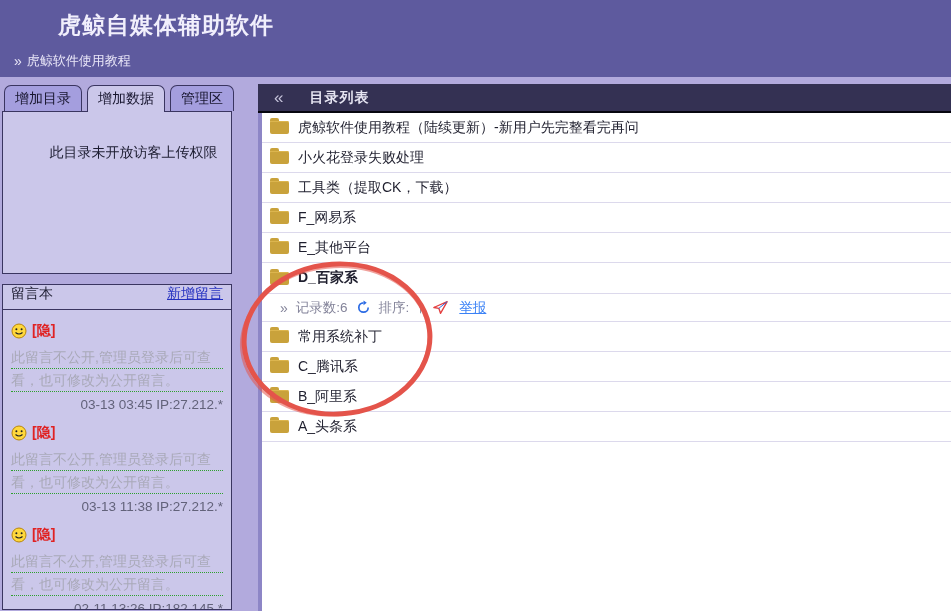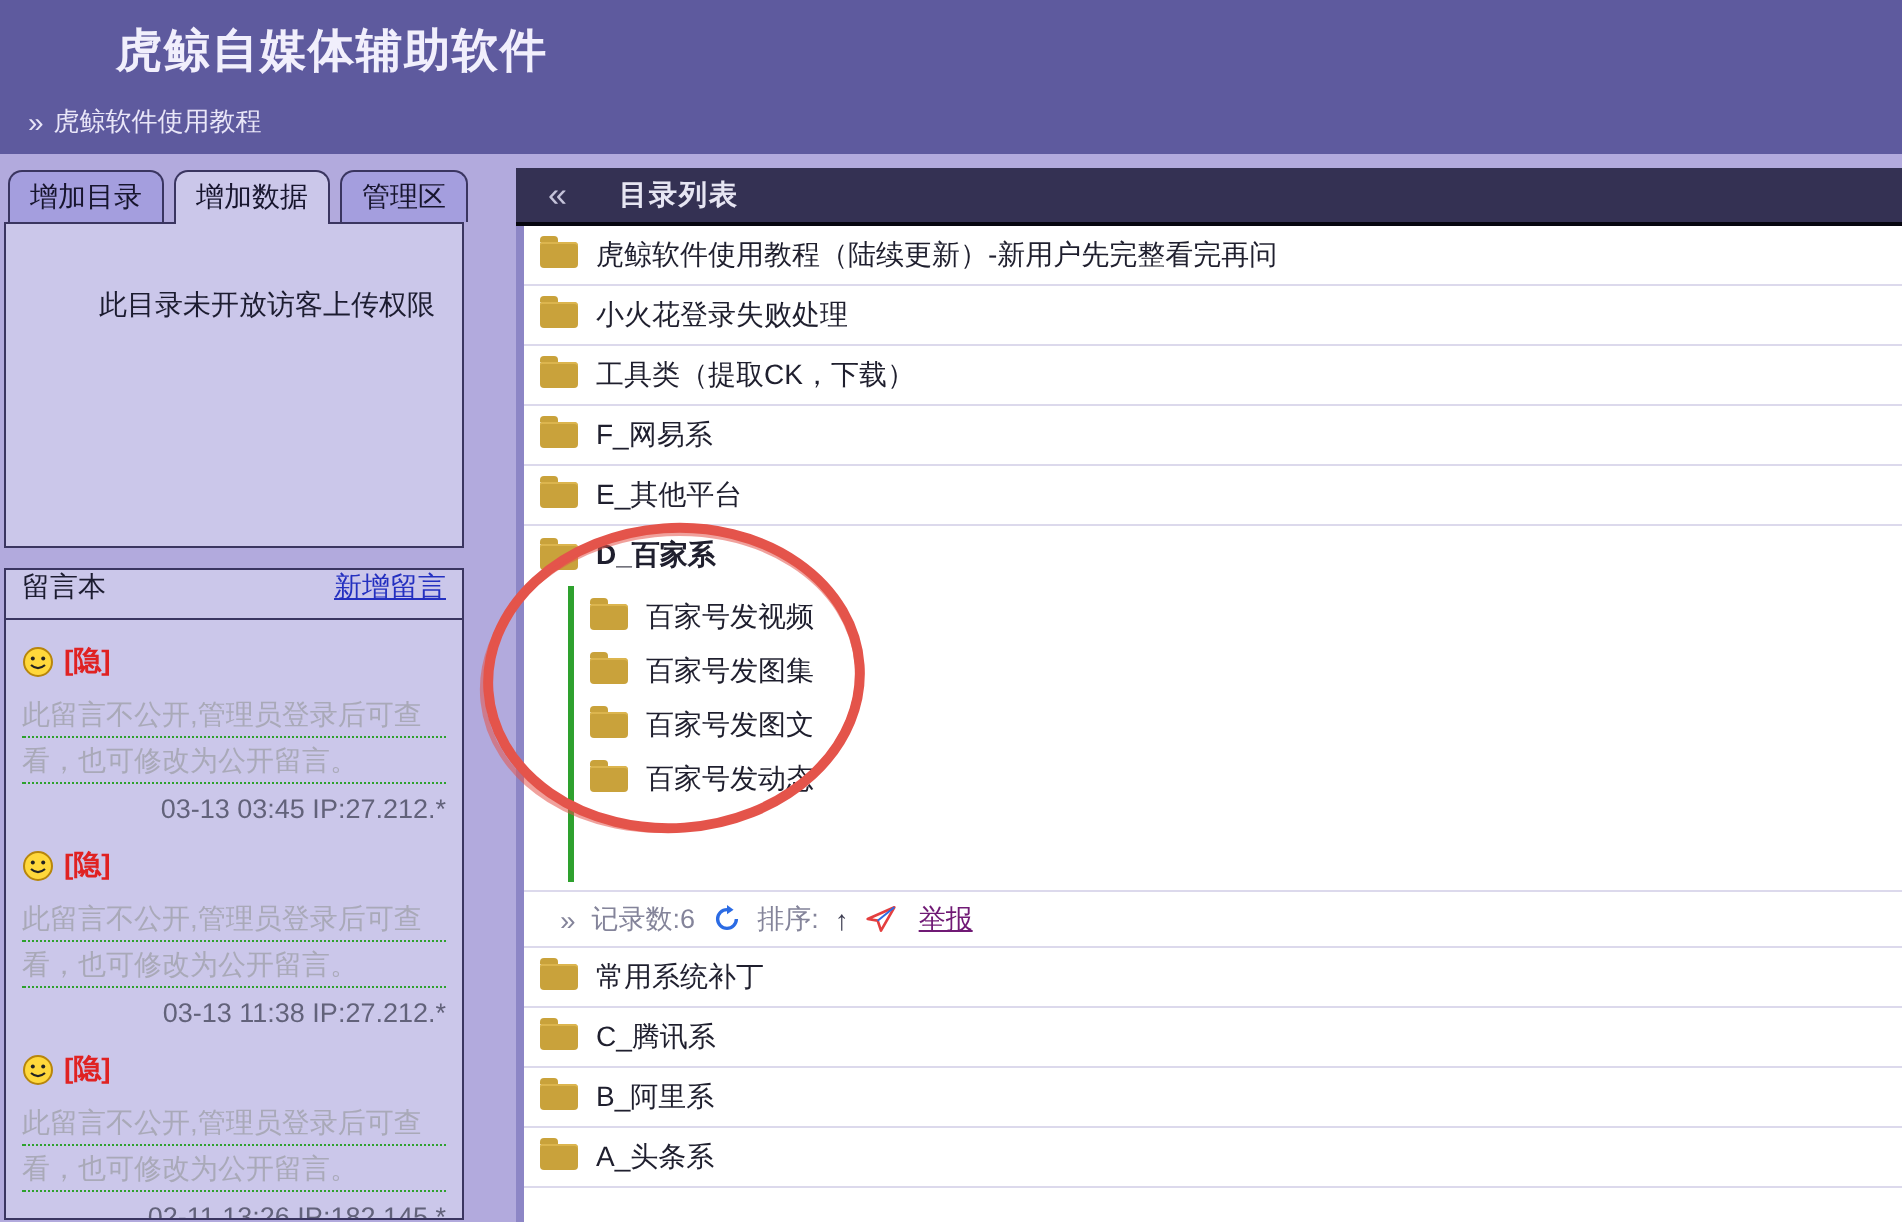--- a/index.html
+++ b/index.html
@@ -87,21 +87,21 @@
     height:27px; display:flex; align-items:center; gap:9px; padding-left:33px;
     font-size:14px; color:#1f1f2e; cursor:pointer;
   }
   .status-row {
     height:29px; display:flex; align-items:center; gap:8px; padding-left:18px;
     border-top:1px solid #dcd9ec; border-bottom:1px solid #dcd9ec;
     font-size:13.5px; color:#84849a;
   }
   .status-marker { font-size:14px; }
   .sort-dir { color:#3c3c50; font-size:14px; cursor:pointer; }
-  .report-link { color:#701a75; text-decoration:underline; cursor:pointer; margin-left:2px; }
+  .report-link { color:#3b82f6; text-decoration:underline; cursor:pointer; margin-left:2px; }
   .icon-btn { display:inline-flex; align-items:center; cursor:pointer; }
 
   
   .circle-annotation { position:absolute; left:237px; top:257px; width:200px; height:166px; pointer-events:none; z-index:5; }
 </style>
 </head>
 <body>
 
 <div class="app-header">
   <div class="app-title">虎鲸自媒体辅助软件</div>
@@ -204,39 +204,20 @@
       </div>
       <div class="dir-row">
         <span class="folder"></span>
         <span>E_其他平台</span>
       </div>
       <div class="dir-row bold no-border">
         <span class="folder"></span>
         <span>D_百家系</span>
       </div>
 
-      <div class="sub-block">
-        <div class="green-bar"></div>
-        <div class="sub-row">
-          <span class="folder"></span>
-          <span>百家号发视频</span>
-        </div>
-        <div class="sub-row">
-          <span class="folder"></span>
-          <span>百家号发图集</span>
-        </div>
-        <div class="sub-row">
-          <span class="folder"></span>
-          <span>百家号发图文</span>
-        </div>
-        <div class="sub-row">
-          <span class="folder"></span>
-          <span>百家号发动态</span>
-        </div>
-      </div>
 
       <div class="status-row">
         <span class="status-marker">»</span>
         <span>记录数:6</span>
         <span class="icon-btn">
           <svg width="15" height="15" viewBox="0 0 16 16">
               <path d="M13 8 A5 5 0 1 1 8 3" fill="none" stroke="#2b6be4" stroke-width="1.8"></path>
               <path d="M8 0.5 L11.5 3 L8 5.5 Z" fill="#2b6be4"></path>
             </svg>
         </span>

